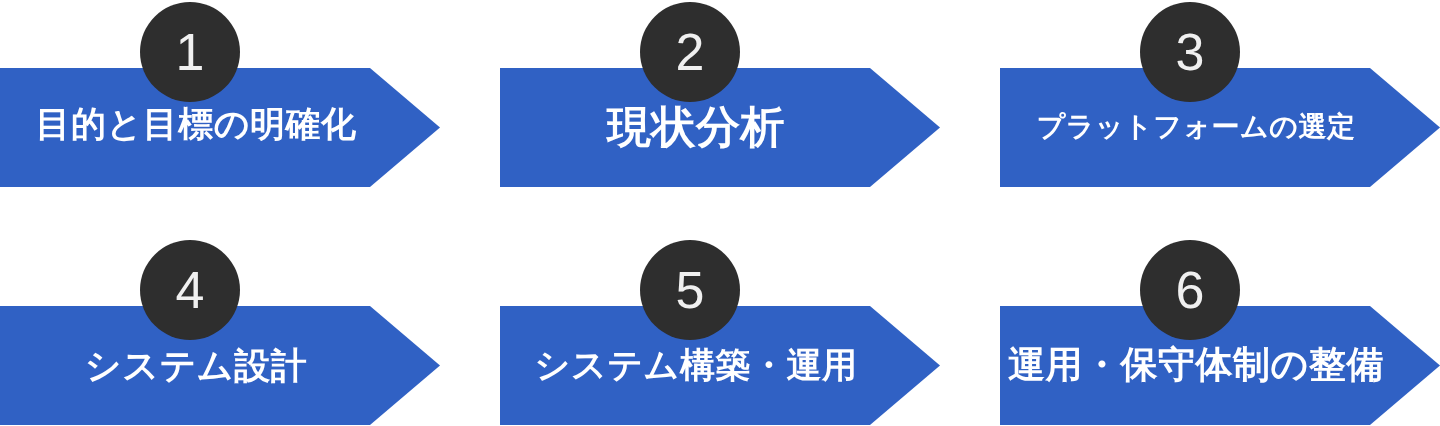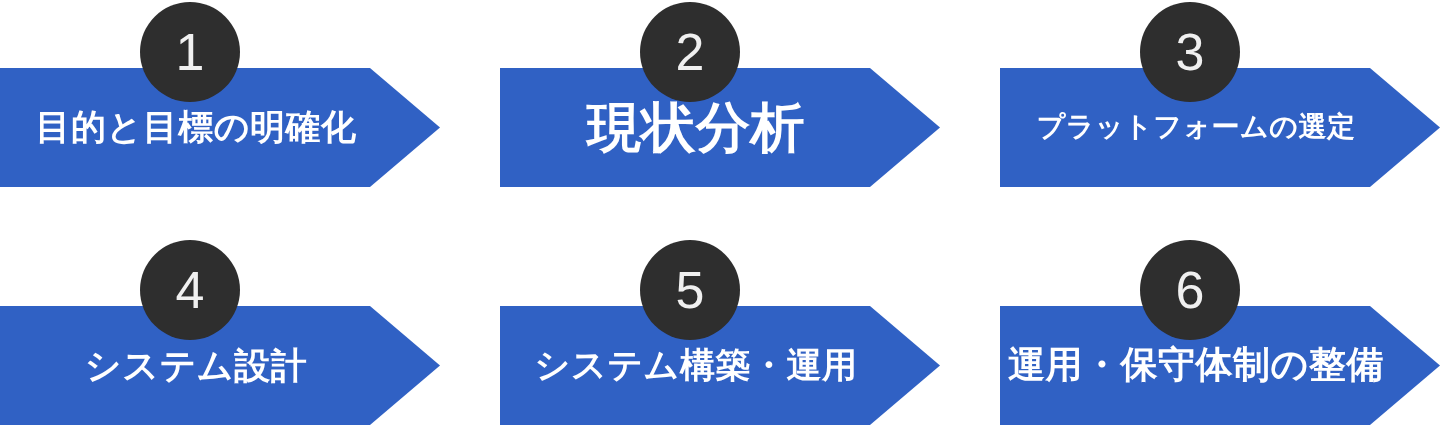--- a/index.html
+++ b/index.html
@@ -30,22 +30,22 @@
     display: flex; align-items: center; justify-content: center;
     padding-right: 48px; box-sizing: border-box;
   }
   .label {
     color: #ffffff;
     font-weight: 700;
     white-space: nowrap;
     line-height: 1.15;
     letter-spacing: 0.5px;
   }
-  .s1 .label { font-size: 35px; }
-  .s2 .label { font-size: 54px; text-align: center; }
+  .s1 .label { font-size: 35px; font-family: Liberation Mono, monospace; }
+  .s2 .label { font-size: 44px; text-align: center; }
   .s3 .label { font-size: 28px; }
   .s4 .label { font-size: 36px; }
   .s5 .label { font-size: 35px; text-align: right; }
   .s6 .label { font-size: 37px; text-align: center; }
 
   .badge {
     position: absolute; left: 140px; top: 2px;
     width: 100px; height: 100px;
     border-radius: 50%;
     background: #2e2e2e;

